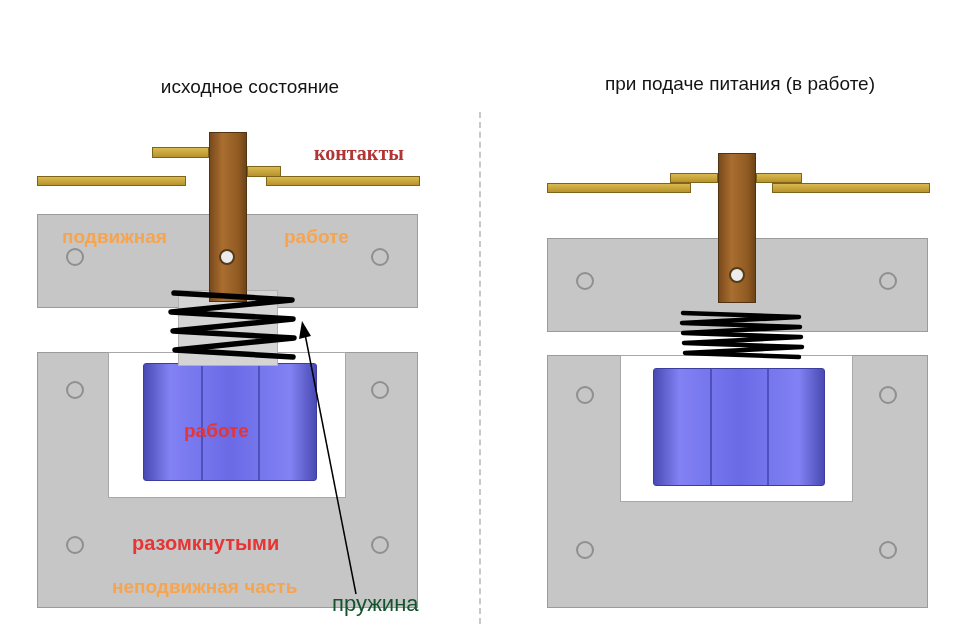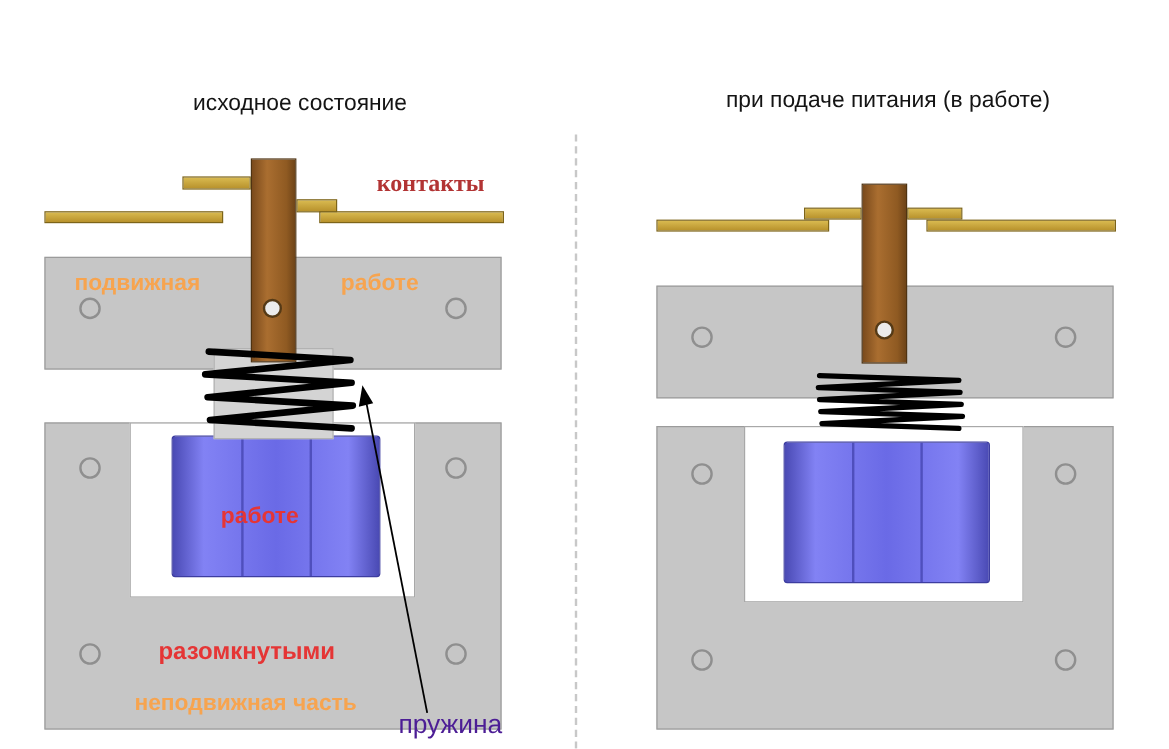--- a/index.html
+++ b/index.html
@@ -19,21 +19,21 @@
   .pole{position:absolute;background:#d4d4d4;border:1px solid #b2b2b2;box-sizing:border-box;}
   .gold{position:absolute;background:linear-gradient(180deg,#d9ba50,#b8922c);border:1px solid #7d6418;box-sizing:border-box;}
   .armature{position:absolute;width:38px;background:linear-gradient(90deg,#7a4a1c,#aa6e30 35%,#8f5a22 80%,#6e4418);border:1px solid #4f3312;box-sizing:border-box;}
   .armature-hole{position:absolute;width:16px;height:16px;border-radius:50%;background:#ececec;border:2px solid #553a16;box-sizing:border-box;}
   .coil{position:absolute;background:linear-gradient(90deg,#4a4ab4 0%,#8282f4 15%,#6a6ae6 50%,#8282f4 85%,#4a4ab4 100%);border:1px solid #3d3da0;border-radius:3px;box-sizing:border-box;}
   .coil-seg{position:absolute;top:0;bottom:0;width:2px;background:rgba(48,48,150,0.55);}
   .lbl{position:absolute;font-weight:bold;white-space:nowrap;}
   .lbl-contacts{color:#b23434;font-size:20px;}
   .lbl-orange{color:#f7a44f;font-size:19px;}
   .lbl-red{color:#e53535;}
-  .lbl-spring{color:#4c1d95;font-size:22px;font-weight:normal;}
+  .lbl-spring{color:#14532d;font-size:22px;font-weight:normal;}
   svg{position:absolute;overflow:visible;}
 </style>
 </head>
 <body>
 
 <div id="canvas">
 
 
   <div class="subtitle" style="left:120px;top:76px;width:260px;">исходное состояние</div>
   <div class="subtitle" style="left:565px;top:73px;width:350px;">при подаче питания (в работе)</div>

